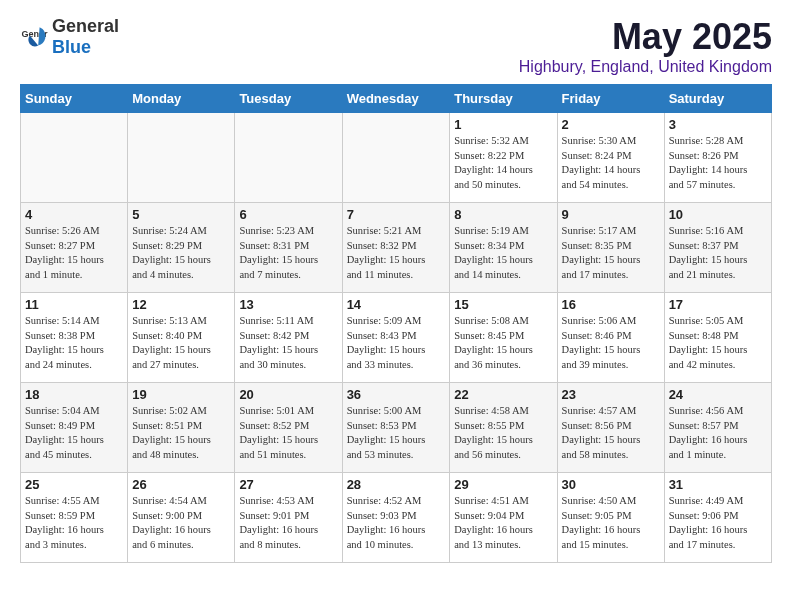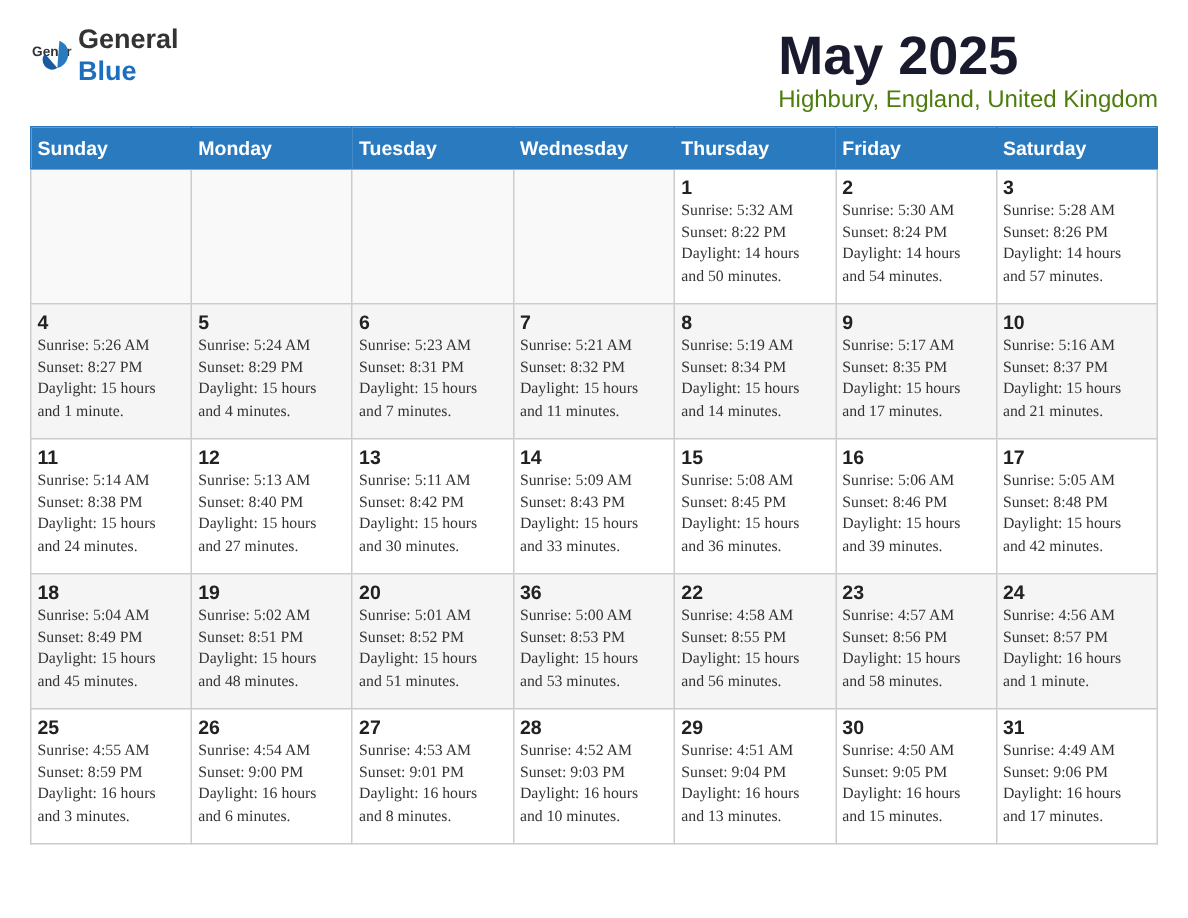--- a/index.html
+++ b/index.html
@@ -20,23 +20,23 @@
       display: flex;
       align-items: center;
       gap: 4px;
     }
     .logo-text-general { font-size: 18px; font-weight: bold; color: #333; }
     .logo-text-blue { font-size: 18px; font-weight: bold; color: #1a6fbf; margin-top: 16px; }
     .logo-icon {
       width: 28px;
       height: 28px;
     }
-    .title-area { }
+    .title-area { text-align: right; }
     .month-title { font-size: 36px; font-weight: bold; color: #1a1a2e; }
-    .location-title { font-size: 16px; color: #4d7c0f; }
+    .location-title { font-size: 16px; color: #4c1d95; }
     .calendar-table {
       width: 100%;
       border-collapse: collapse;
       font-size: 11px;
       padding-left: 48px;
     }
     .calendar-table th {
       background: #2a7abf;
       color: #fff;
       padding: 6px 4px;

